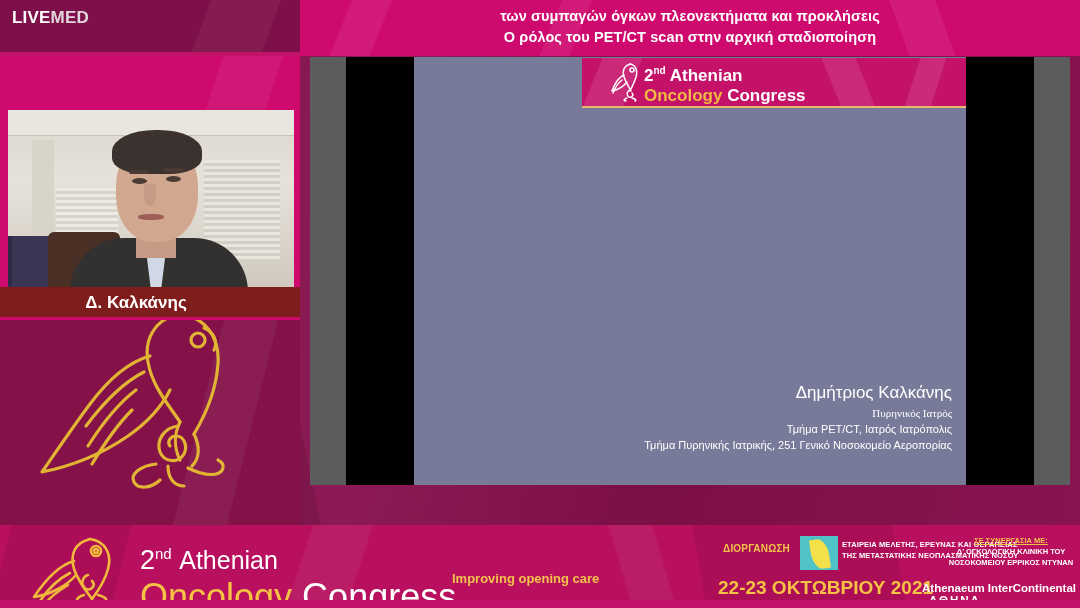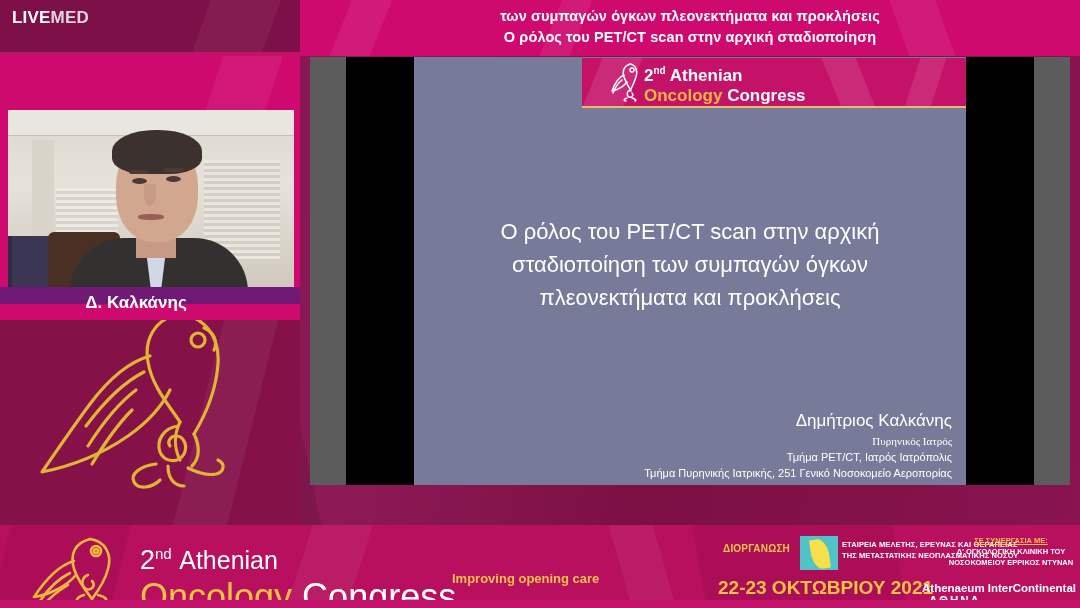--- a/index.html
+++ b/index.html
@@ -30,22 +30,22 @@
              color:#ffffff;font-size:14.5px;font-weight:bold;line-height:21px;
              letter-spacing:.1px;}
 
   
   .leftcol{position:absolute;left:0;top:56px;width:300px;height:469px;
            background:#cf0a6e;overflow:hidden;}
   .leftcol .lf{position:absolute;background:rgba(255,255,255,0.06);}
 
   .webcam{position:absolute;left:8px;top:110px;width:286px;height:182px;
           overflow:hidden;background:#cfc8bd;border:0;}
-  .namebar{position:absolute;left:0;top:287px;width:300px;height:17px;
-           background:#701a75;}
+  .namebar{position:absolute;left:0;top:287px;width:300px;height:30px;
+           background:#7f1d1d;}
   .namebar span{position:absolute;left:0;top:6px;width:272px;text-align:center;
            color:#fff;font-size:17px;font-weight:bold;}
 
   
   .owlpanel{position:absolute;left:0;top:320px;width:300px;height:205px;
             background:#841148;overflow:hidden;}
   .owlpanel .of{position:absolute;background:rgba(255,255,255,0.05);}
 
   
   .videoframe{position:absolute;left:310px;top:57px;width:760px;height:428px;
@@ -64,21 +64,21 @@
              background:#e7b96a;}
   .hdr-owl{position:absolute;left:28px;top:4px;width:30px;height:40px;}
   .hdr-txt{position:absolute;left:62px;top:3px;color:#fff;line-height:20px;}
   .hdr-l1{font-size:17px;font-weight:600;}
   .hdr-l1 sup{font-size:10px;}
   .hdr-l2{font-size:17px;font-weight:600;}
   .hdr-l2 .onc{color:#f0b942;}
 
   .slide-title{position:absolute;left:20px;top:158px;width:512px;text-align:center;
                color:#ffffff;font-size:22px;line-height:33px;font-weight:400;}
-  .slide-author{position:absolute;left:0;top:352px;width:538px;text-align:right;
+  .slide-author{position:absolute;left:0;top:324px;width:538px;text-align:right;
                color:#ffffff;}
   .slide-author .nm{font-size:17px;line-height:24px;}
   .slide-author .r1{font-size:11px;line-height:16px;font-family:Liberation Serif, serif;}
   .slide-author .r2{font-size:11px;line-height:16px;}
   .slide-author .r3{font-size:11px;line-height:16px;}
 
   
   .footer{position:absolute;left:0;top:525px;width:1080px;height:83px;
           background:#b8105e;overflow:hidden;}
   .footer .ff{position:absolute;background:rgba(255,255,255,0.05);}
@@ -217,25 +217,20 @@
           </g>
         </svg>
 
         <div class="hdr-txt">
           <div class="hdr-l1"><span>2</span><sup>nd</sup> <span>Athenian</span></div>
           <div class="hdr-l2"><span class="onc">Oncology</span> <span>Congress</span></div>
         </div>
       </div>
       <div class="slide-hdr-rule"></div>
 
-      <div class="slide-title">
-        <div>Ο ρόλος του PET/CT scan στην αρχική</div>
-        <div>σταδιοποίηση των συμπαγών όγκων</div>
-        <div>πλεονεκτήματα και προκλήσεις</div>
-      </div>
 
       <div class="slide-author">
         <div class="nm">Δημήτριος Καλκάνης</div>
         <div class="r1">Πυρηνικός Ιατρός</div>
         <div class="r2">Τμήμα PET/CT, Ιατρός Ιατρόπολις</div>
         <div class="r3">Τμήμα Πυρηνικής Ιατρικής, 251 Γενικό Νοσοκομείο Αεροπορίας</div>
       </div>
     </div>
   </div>
 

